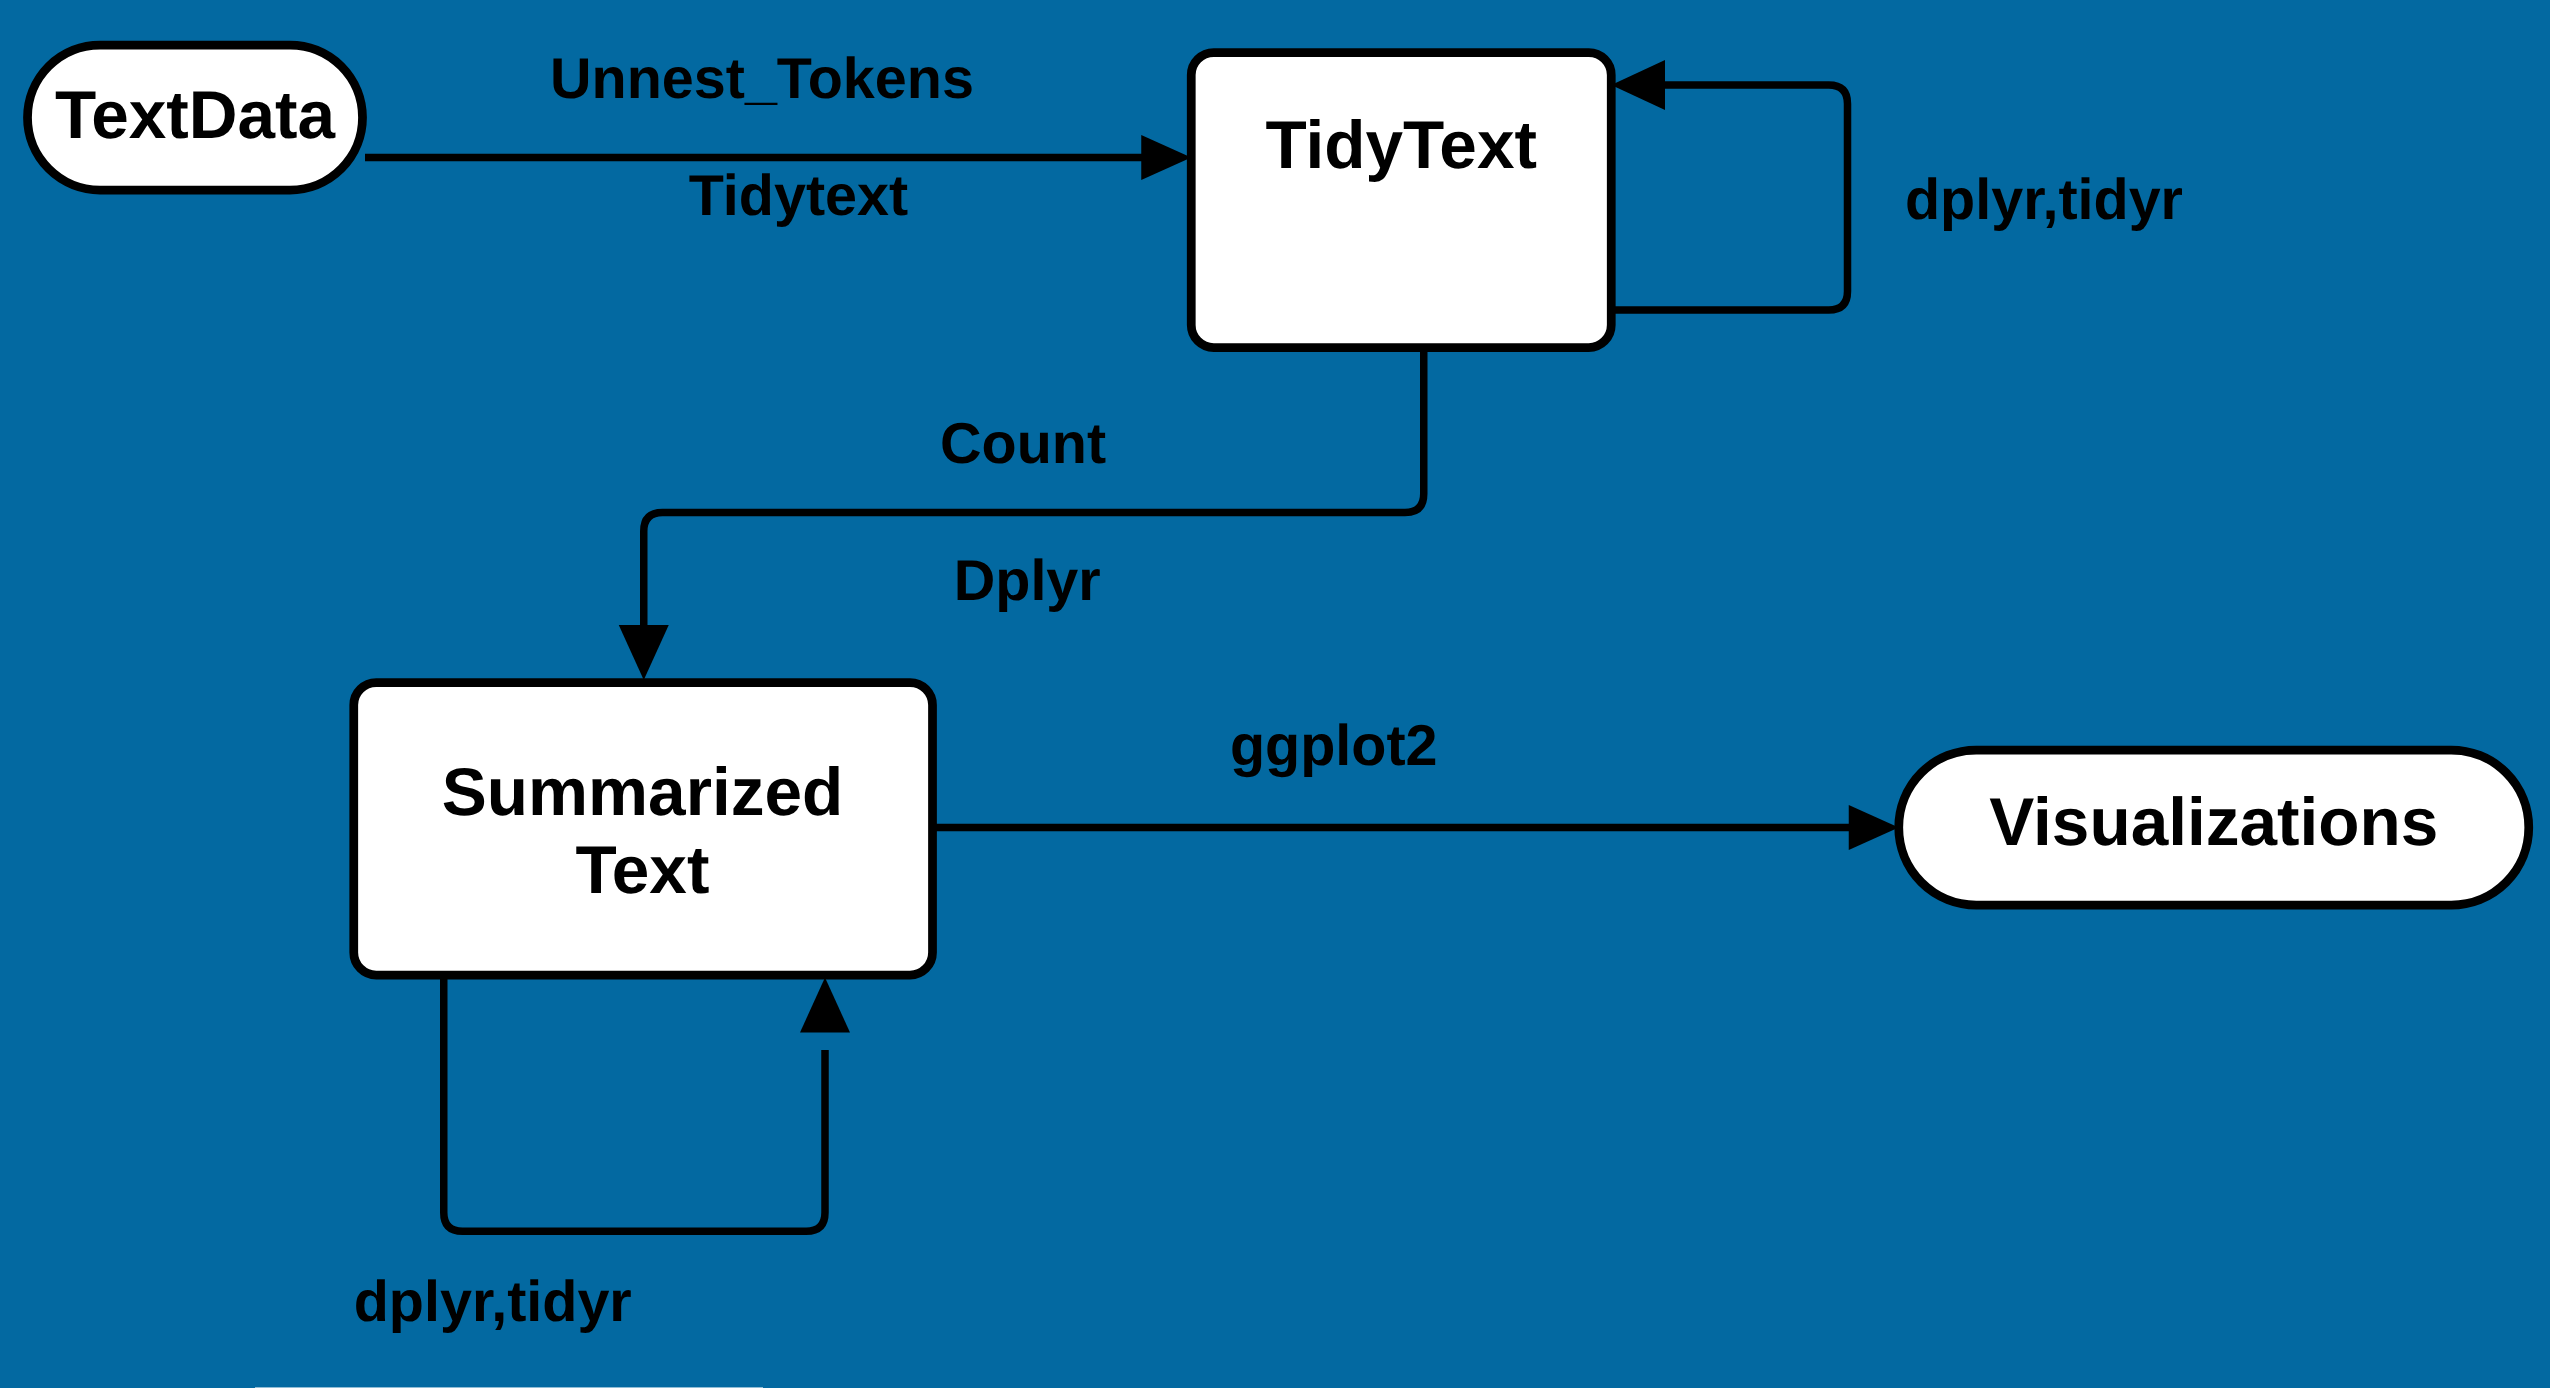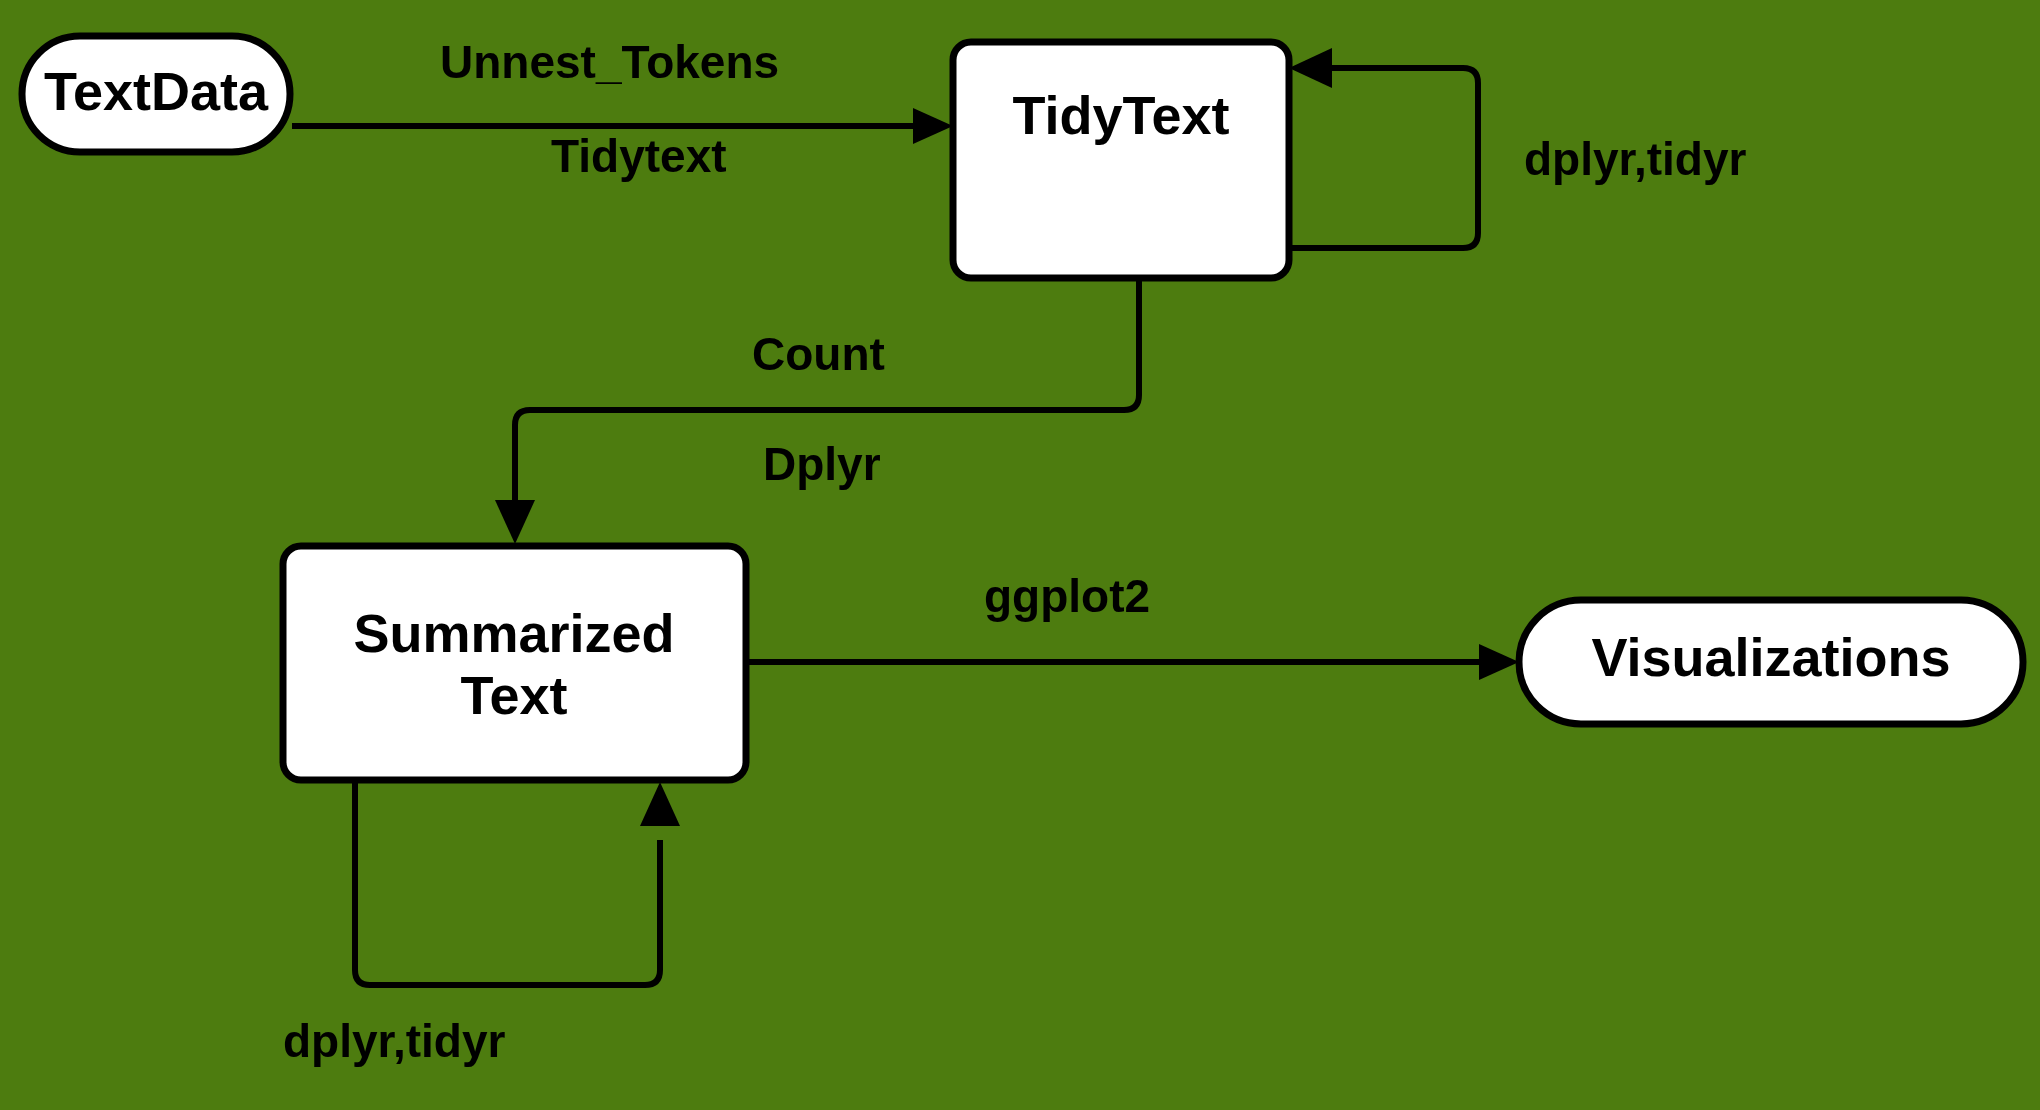--- a/index.html
+++ b/index.html
@@ -10,21 +10,21 @@
   body {
     width: 2040px;
     height: 1110px;
     font-family: "Liberation Sans", sans-serif;
     overflow: hidden;
   }
   #diagram-root {
     position: relative;
     width: 2040px;
     height: 1110px;
-    background: #4d7c0f;
+    background: #0369a1;
   }
   #diagram-svg {
     position: absolute;
     top: 0;
     left: 0;
     width: 2040px;
     height: 1110px;
   }
   .node-label {
     font-family: "Liberation Sans", sans-serif;

